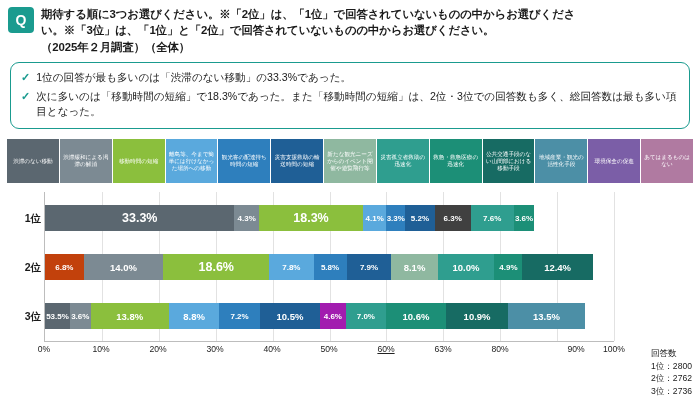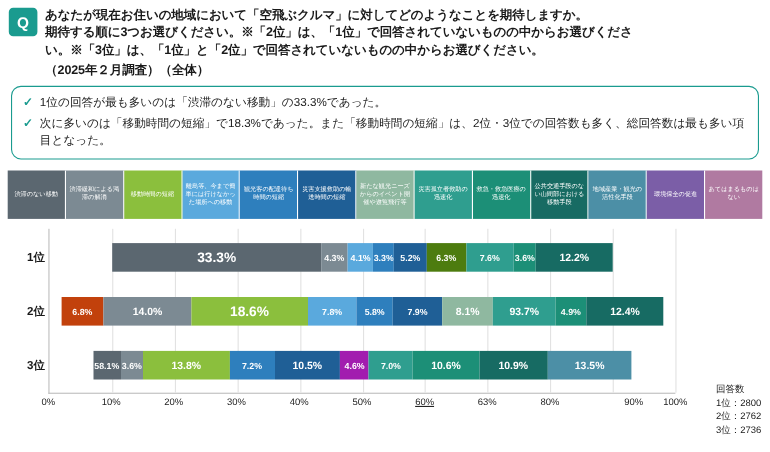--- a/index.html
+++ b/index.html
@@ -109,21 +109,20 @@
     position:absolute;
     top:0; bottom:0;
     width:1px;
     background:#e2e2e2;
   }
   .bar-row {
     position:absolute;
     left:0; right:0;
     height:26px;
     display:flex;
-    justify-content:center;
   }
   .bar-row.r1 { top:13px; }
   .bar-row.r2 { top:62px; }
   .bar-row.r3 { top:111px; }
   .seg {
     height:100%;
     display:flex;
     align-items:center;
     justify-content:center;
     color:#ffffff;
@@ -167,21 +166,20 @@
     text-align:left;
   }
   .counts .ctitle { font-size:8.6px; }
 </style>
 </head>
 <body>
 
 <div class="qheader">
   <div class="qbadge">Q</div>
   <div class="qtext">
-    <span class="l">あなたが現在お住いの地域において「空飛ぶクルマ」に対してどのようなことを期待しますか。</span>
     <span class="l">期待する順に3つお選びください。※「2位」は、「1位」で回答されていないものの中からお選びくださ</span>
     <span class="l">い。※「3位」は、「1位」と「2位」で回答されていないものの中からお選びください。</span>
     <span class="sub">（2025年２月調査）（全体）</span>
   </div>
 </div>
 
 <div class="findings">
   <div class="frow">
     <span class="check">✓</span>
     <span>1位の回答が最も多いのは「渋滞のない移動」の33.3%であった。</span>
@@ -245,46 +243,47 @@
         <i style="left: 60%;"></i>
         <i style="left: 70%;"></i>
         <i style="left: 80%;"></i>
         <i style="left: 90%;"></i>
         <i style="left: 100%;"></i>
       </div>
   <div class="bar-row r1">
         <div class="ylabel">1位</div>
         <div class="seg big" style="width: 33.3%; background: rgb(91, 103, 112);">33.3%</div>
         <div class="seg" style="width: 4.3%; background: rgb(124, 138, 147);">4.3%</div>
+        <div class="seg big" style="width: 18.3%; background: rgb(139, 191, 61);">18.3%</div>
         <div class="seg" style="width: 4.1%; background: rgb(90, 169, 221);">4.1%</div>
         <div class="seg" style="width: 3.3%; background: rgb(46, 127, 189);">3.3%</div>
         <div class="seg" style="width: 5.2%; background: rgb(31, 95, 150);">5.2%</div>
-        <div class="seg" style="width: 6.3%; background: #4d7c0f;">6.3%</div>
+        <div class="seg" style="width: 6.3%; background: #404040;">6.3%</div>
         <div class="seg" style="width: 7.6%; background: rgb(47, 158, 143);">7.6%</div>
         <div class="seg" style="width: 3.6%; background: rgb(28, 143, 119);">3.6%</div>
-        <div class="seg mid" style="width: 12.2%; background: rgb(23, 107, 99);">12.2%</div>
       </div>
       <div class="bar-row r2">
         <div class="ylabel">2位</div>
         <div class="seg" style="width: 6.8%; background: #c2410c;">6.8%</div>
         <div class="seg mid" style="width: 14%; background: rgb(124, 138, 147);">14.0%</div>
         <div class="seg big" style="width: 18.6%; background: rgb(139, 191, 61);">18.6%</div>
         <div class="seg" style="width: 7.8%; background: rgb(90, 169, 221);">7.8%</div>
         <div class="seg" style="width: 5.8%; background: rgb(46, 127, 189);">5.8%</div>
         <div class="seg" style="width: 7.9%; background: rgb(31, 95, 150);">7.9%</div>
         <div class="seg mid" style="width: 8.1%; background: rgb(143, 184, 160);">8.1%</div>
-        <div class="seg mid" style="width: 10%; background: rgb(47, 158, 143);">93.7%</div>
+        <div class="seg mid" style="width: 10%; background: rgb(47, 158, 143);">10.0%</div>
         <div class="seg" style="width: 4.9%; background: rgb(28, 143, 119);">4.9%</div>
         <div class="seg mid" style="width: 12.4%; background: rgb(23, 107, 99);">12.4%</div>
       </div>
       <div class="bar-row r3">
         <div class="ylabel">3位</div>
-        <div class="seg" style="width: 4.4%; background: rgb(91, 103, 112);">58.1%</div>
+        <div class="seg" style="width: 4.4%; background: rgb(91, 103, 112);">53.5%</div>
         <div class="seg" style="width: 3.6%; background: rgb(124, 138, 147);">3.6%</div>
         <div class="seg mid" style="width: 13.8%; background: rgb(139, 191, 61);">13.8%</div>
+        <div class="seg mid" style="width: 8.8%; background: rgb(90, 169, 221);">8.8%</div>
         <div class="seg" style="width: 7.2%; background: rgb(46, 127, 189);">7.2%</div>
         <div class="seg mid" style="width: 10.5%; background: rgb(31, 95, 150);">10.5%</div>
         <div class="seg" style="width: 4.6%; background: #a21caf;">4.6%</div>
         <div class="seg" style="width: 7%; background: rgb(47, 158, 143);">7.0%</div>
         <div class="seg mid" style="width: 10.6%; background: rgb(28, 143, 119);">10.6%</div>
         <div class="seg mid" style="width: 10.9%; background: rgb(23, 107, 99);">10.9%</div>
         <div class="seg mid" style="width: 13.5%; background: rgb(76, 143, 166);">13.5%</div>
       </div>
     </div>
   <div class="xaxis" id="xaxis">

